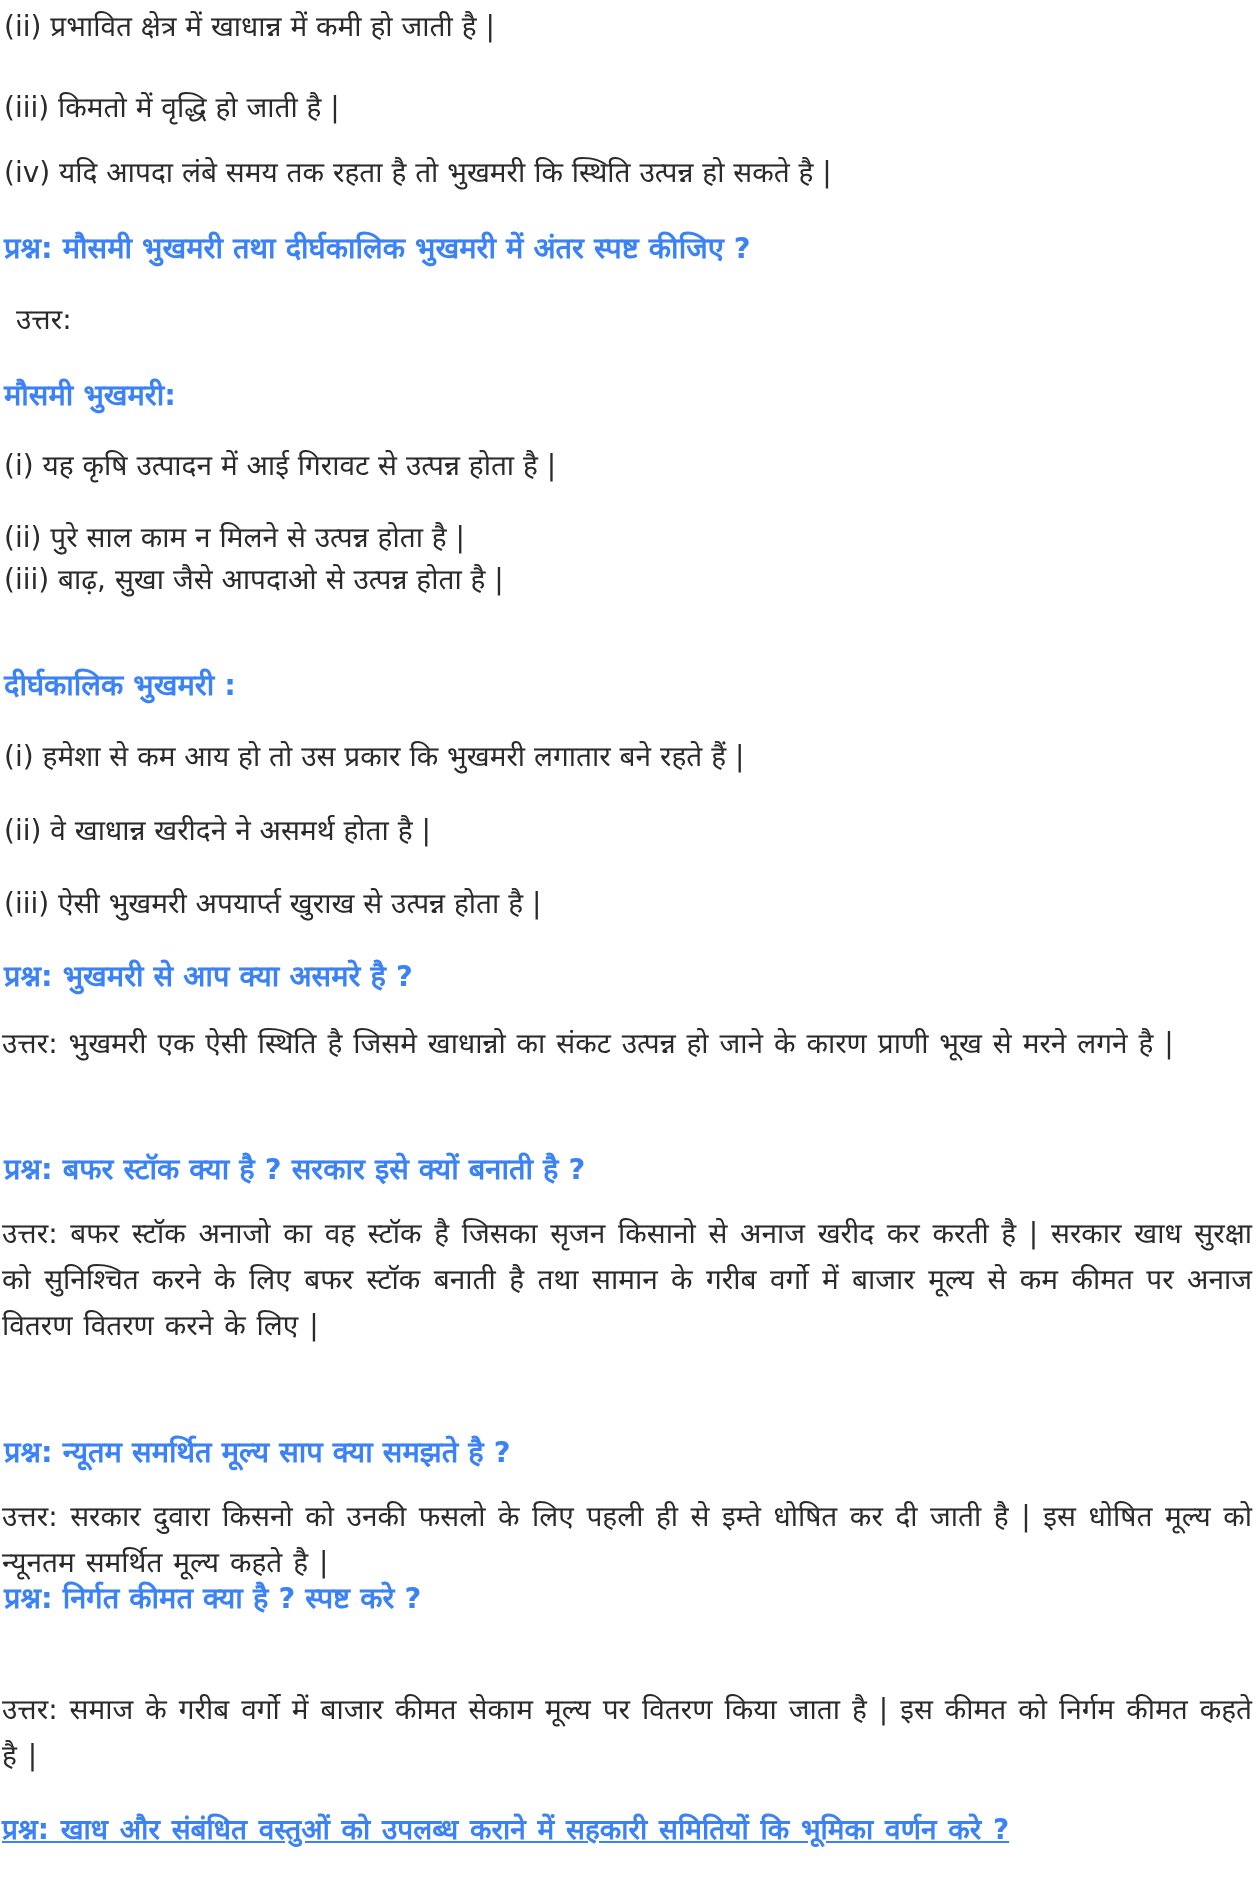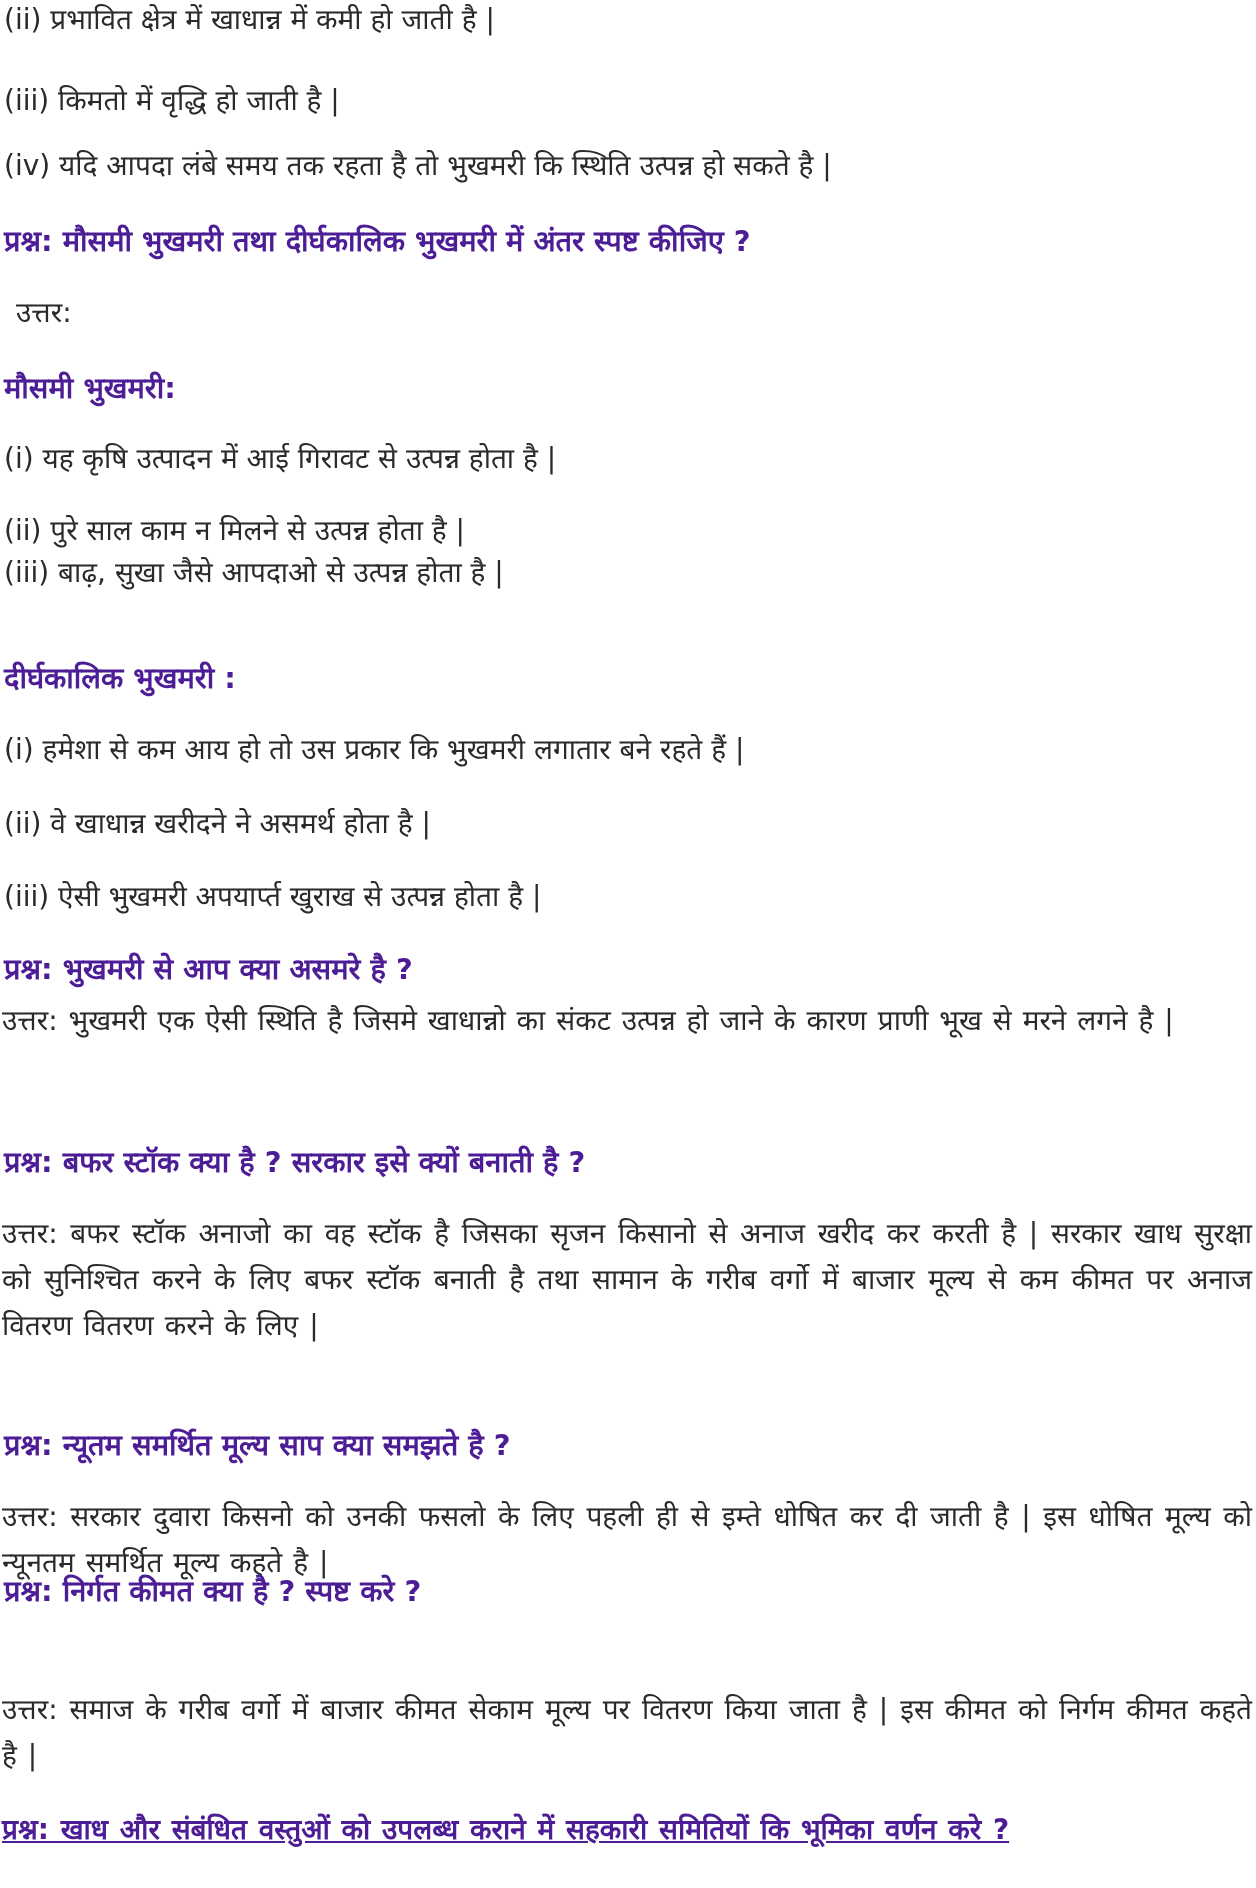--- a/index.html
+++ b/index.html
@@ -3,23 +3,23 @@
 <meta charset="utf-8">
 <style>
   html, body { margin: 0; padding: 0; background: #ffffff; }
   body {
     width: 1256px; height: 1888px; overflow: hidden; position: relative;
     font-family: "DejaVu Sans", "Liberation Sans", sans-serif;
     color: #2a2a2a;
   }
   .line {
     position: absolute; left: 4px; white-space: nowrap;
-    font-size: 28px; line-height: 36px;
+    font-size: 28px; line-height: 36px; margin-top: 7px;
   }
-  .q { font-weight: bold; color: #4c1d95; font-size: 29px; }
+  .q { font-weight: bold; color: #3b82f6; font-size: 29px; }
   .justify {
     position: absolute; left: 2px; width: 1250px;
     font-size: 28px; line-height: 46px; text-align: justify;
     text-align-last: left; word-spacing: 2px;
   }
   .justify.q { line-height: 46px; text-decoration: underline; }
 </style>
 </head>
 <body>
 
@@ -36,21 +36,21 @@
   <div class="line" style="top:441px">(i) यह कृषि उत्पादन में आई गिरावट से उत्पन्न होता है |</div>
   <div class="line" style="top:513px">(ii) पुरे साल काम न मिलने से उत्पन्न होता है |</div>
   <div class="line" style="top:555px">(iii) बाढ़, सुखा जैसे आपदाओ से उत्पन्न होता है |</div>
 
   <div class="line q" style="top:660px">दीर्घकालिक भुखमरी :</div>
   <div class="line" style="top:732px">(i) हमेशा से कम आय हो तो उस प्रकार कि भुखमरी लगातार बने रहते हैं |</div>
   <div class="line" style="top:806px">(ii) वे खाधान्न खरीदने ने असमर्थ होता है |</div>
   <div class="line" style="top:879px">(iii) ऐसी भुखमरी अपयार्प्त खुराख से उत्पन्न होता है |</div>
 
   <div class="line q" style="top:951px">प्रश्न: भुखमरी से आप क्या असमरे है ?</div>
-  <div class="justify" style="top:998px">उत्तर: भुखमरी एक ऐसी स्थिति है जिसमे खाधान्नो का संकट उत्पन्न हो जाने के कारण प्राणी भूख से मरने लगने है |</div>
+  <div class="justify" style="top:1021px">उत्तर: भुखमरी एक ऐसी स्थिति है जिसमे खाधान्नो का संकट उत्पन्न हो जाने के कारण प्राणी भूख से मरने लगने है |</div>
 
   <div class="line q" style="top:1144px">प्रश्न: बफर स्टॉक क्या है ? सरकार इसे क्यों बनाती है ?</div>
   <div class="justify" style="top:1211px">उत्तर: बफर स्टॉक अनाजो का वह स्टॉक है जिसका सृजन किसानो से अनाज खरीद कर करती है | सरकार खाध सुरक्षा को सुनिश्चित करने के लिए बफर स्टॉक बनाती है तथा सामान के गरीब वर्गो में बाजार मूल्य से कम कीमत पर अनाज वितरण वितरण करने के लिए |</div>
 
   <div class="line q" style="top:1427px">प्रश्न: न्यूतम समर्थित मूल्य साप क्या समझते है ?</div>
   <div class="justify" style="top:1494px">उत्तर: सरकार दुवारा किसनो को उनकी फसलो के लिए पहली ही से इम्ते धोषित कर दी जाती है | इस धोषित मूल्य को न्यूनतम समर्थित मूल्य कहते है |</div>
 
   <div class="line q" style="top:1573px">प्रश्न: निर्गत कीमत क्या है ? स्पष्ट करे ?</div>
   <div class="justify" style="top:1687px">उत्तर: समाज के गरीब वर्गो में बाजार कीमत सेकाम मूल्य पर वितरण किया जाता है | इस कीमत को निर्गम कीमत कहते है |</div>
 

